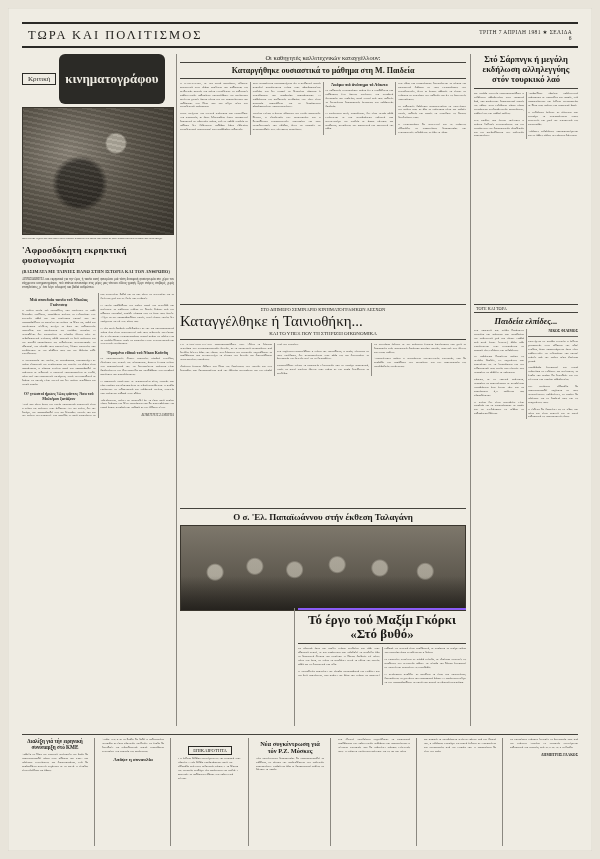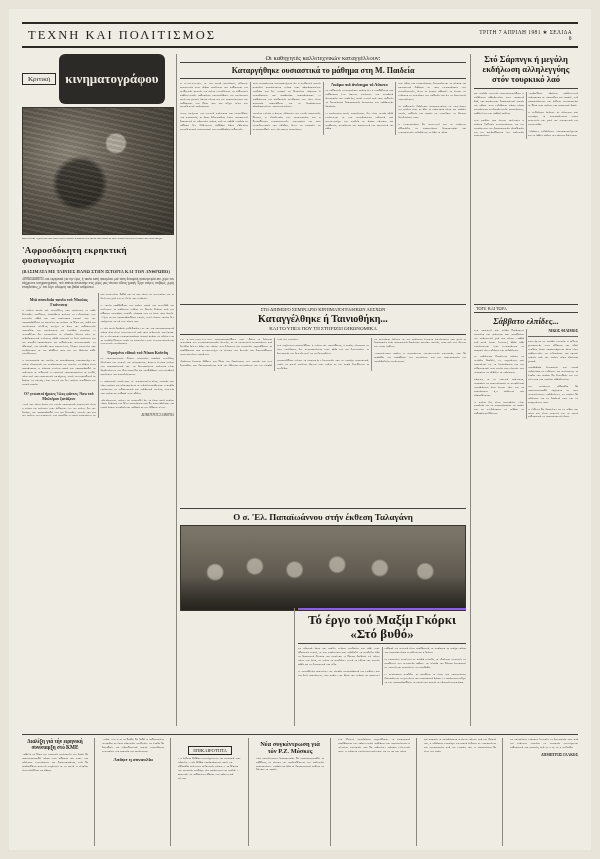--- a/index.html
+++ b/index.html
@@ -244,23 +244,23 @@
     width: 286px;
   }
   .sec-label {
     font-size: 4.6px;
     text-align: center;
     color: #2b2a26;
     border-top: 1px solid #45433d;
     padding-top: 2px;
   }
   .sec-head {
-    font-size: 10px;
-    font-weight: bold;
-    text-align: center;
+    font-size: 15px;
+    font-weight: normal;
+    text-align: left;
     color: #1a1916;
     line-height: 1.05;
     margin: 2px 0 1px;
   }
   .sec-sub {
     font-size: 5px;
     text-align: center;
     color: #2b2a26;
     margin-bottom: 3px;
   }
@@ -412,21 +412,21 @@
     border-left: .5px solid #8b8880;
   }
 </style>
 </head>
 <body>
 
 <div class="page">
   <div class="paper">
 
     <div class="masthead">
-      <div class="section-title">ΤΕΧΝΗ ΚΑΙ ΠΟΛΙΤΙΣΜΟΣ</div>
+      <div class="section-title">ΤΩΡΑ ΚΑΙ ΠΟΛΙΤΙΣΜΟΣ</div>
       <div class="issue-info">ΤΡΙΤΗ 7 ΑΠΡΙΛΗ 1981 ★ ΣΕΛΙΔΑ 6</div>
     </div>
 
     <div class="left-col">
       <div class="kritiki-badge">
         <span class="b1">Κριτική</span>
         <span class="b2">κινηματογράφου</span>
       </div>
       <div class="photo"></div>
       <div class="photo-caption">Ολη σχεδόν η ζωή του πρωταγωνιστή περνάει μπροστά στα μάτια του θεατή με μια εικονοπλαστική δύναμη που συγκλονίζει</div>
@@ -509,21 +509,21 @@
         <div class="col-text tiny" style="margin-top:3px;">Η σκηνοθεσία αποφεύγει τον εύκολο νατουραλισμό και επιλέγει μια πιο λιτή προσέγγιση, που αφήνει τον λόγο του Γκόρκι να ακουστεί καθαρά. Τα σκηνικά είναι υποβλητικά, με κυρίαρχο το γκρίζο χρώμα του υπογείου όπου εκτυλίσσεται η δράση.</div>
         <div class="col-text tiny" style="margin-top:3px;">Οι ερμηνείες κινούνται σε υψηλό επίπεδο, με ιδιαίτερα πειστικές τις αποδόσεις των κεντρικών ρόλων. Το σύνολο του θιάσου λειτουργεί με συνοχή και αποφεύγει τις υπερβολές.</div>
         <div class="col-text tiny" style="margin-top:3px;">Η μετάφραση αποδίδει με ακρίβεια το ύφος του πρωτοτύπου, διατηρώντας τη ζωντάνια του προφορικού λόγου. Η παράσταση αξίζει να την παρακολουθήσει το κοινό που αγαπά το κλασικό ρεπερτόριο.</div>
       </div>
     </div>
 
     <div class="chrisses">
       <div class="box-head-pair">
         <span>ΤΟΤΕ ΚΑΙ ΤΩΡΑ</span>
       </div>
-      <div class="chrisses-title">Σάββατο ελπίδες...</div>
+      <div class="chrisses-title">Παιδεία ελπίδες...</div>
       <div class="right-cols">
         <div class="col-text tiny">Στη σημερινή μας στήλη θυμόμαστε γεγονότα και πρόσωπα που σημάδεψαν την πολιτιστική ζωή του τόπου. Πολλά από αυτά έχουν ξεχαστεί, άλλα πάλι επανέρχονται στην επικαιρότητα με αφορμή νέες εκδόσεις και εκδηλώσεις.</div>
         <div class="col-text tiny" style="margin-top:3px;">Οι παλιότεροι θυμούνται ακόμη τις μεγάλες βραδιές, τις συζητήσεις που κρατούσαν ως τα ξημερώματα και τον ενθουσιασμό μιας γενιάς που πίστεψε πως μπορούσε να αλλάξει τα πράγματα.</div>
         <div class="col-text tiny" style="margin-top:3px;">Σήμερα, με τη χρονική απόσταση, μπορούμε να αποτιμήσουμε με μεγαλύτερη νηφαλιότητα όσα έγιναν τότε και να κρατήσουμε ό,τι πολύτιμο μας κληροδότησαν.</div>
         <div class="col-text tiny" style="margin-top:3px;">Η μνήμη δεν είναι νοσταλγία. Είναι εργαλείο για να κατανοήσουμε το παρόν και να σχεδιάσουμε το μέλλον με καθαρότερο βλέμμα.</div>
         <div class="signature">ΝΙΚΟΣ ΦΙΛΙΜΟΣ</div>
         <div class="rule-thin" style="margin:3px 0;"></div>
         <div class="col-text tiny">Συνεχίζεται με μεγάλη επιτυχία η έκθεση ζωγραφικής στην αίθουσα της οδού Σταδίου, όπου παρουσιάζονται έργα νέων καλλιτεχνών. Το ενδιαφέρον του κοινού υπήρξε από την πρώτη μέρα ιδιαίτερα ζωηρό.</div>
         <div class="col-text tiny" style="margin-top:3px;">Παράλληλα λειτουργεί και μικρό πωλητήριο με εκδόσεις και αντίγραφα, τα έσοδα του οποίου θα διατεθούν για την ενίσχυση του ταμείου αλληλεγγύης.</div>
         <div class="col-text tiny" style="margin-top:3px;">Την ερχόμενη εβδομάδα θα πραγματοποιηθεί συζήτηση με τους συμμετέχοντες καλλιτέχνες, οι οποίοι θα μιλήσουν για τη δουλειά τους και τις αναζητήσεις τους.</div>

